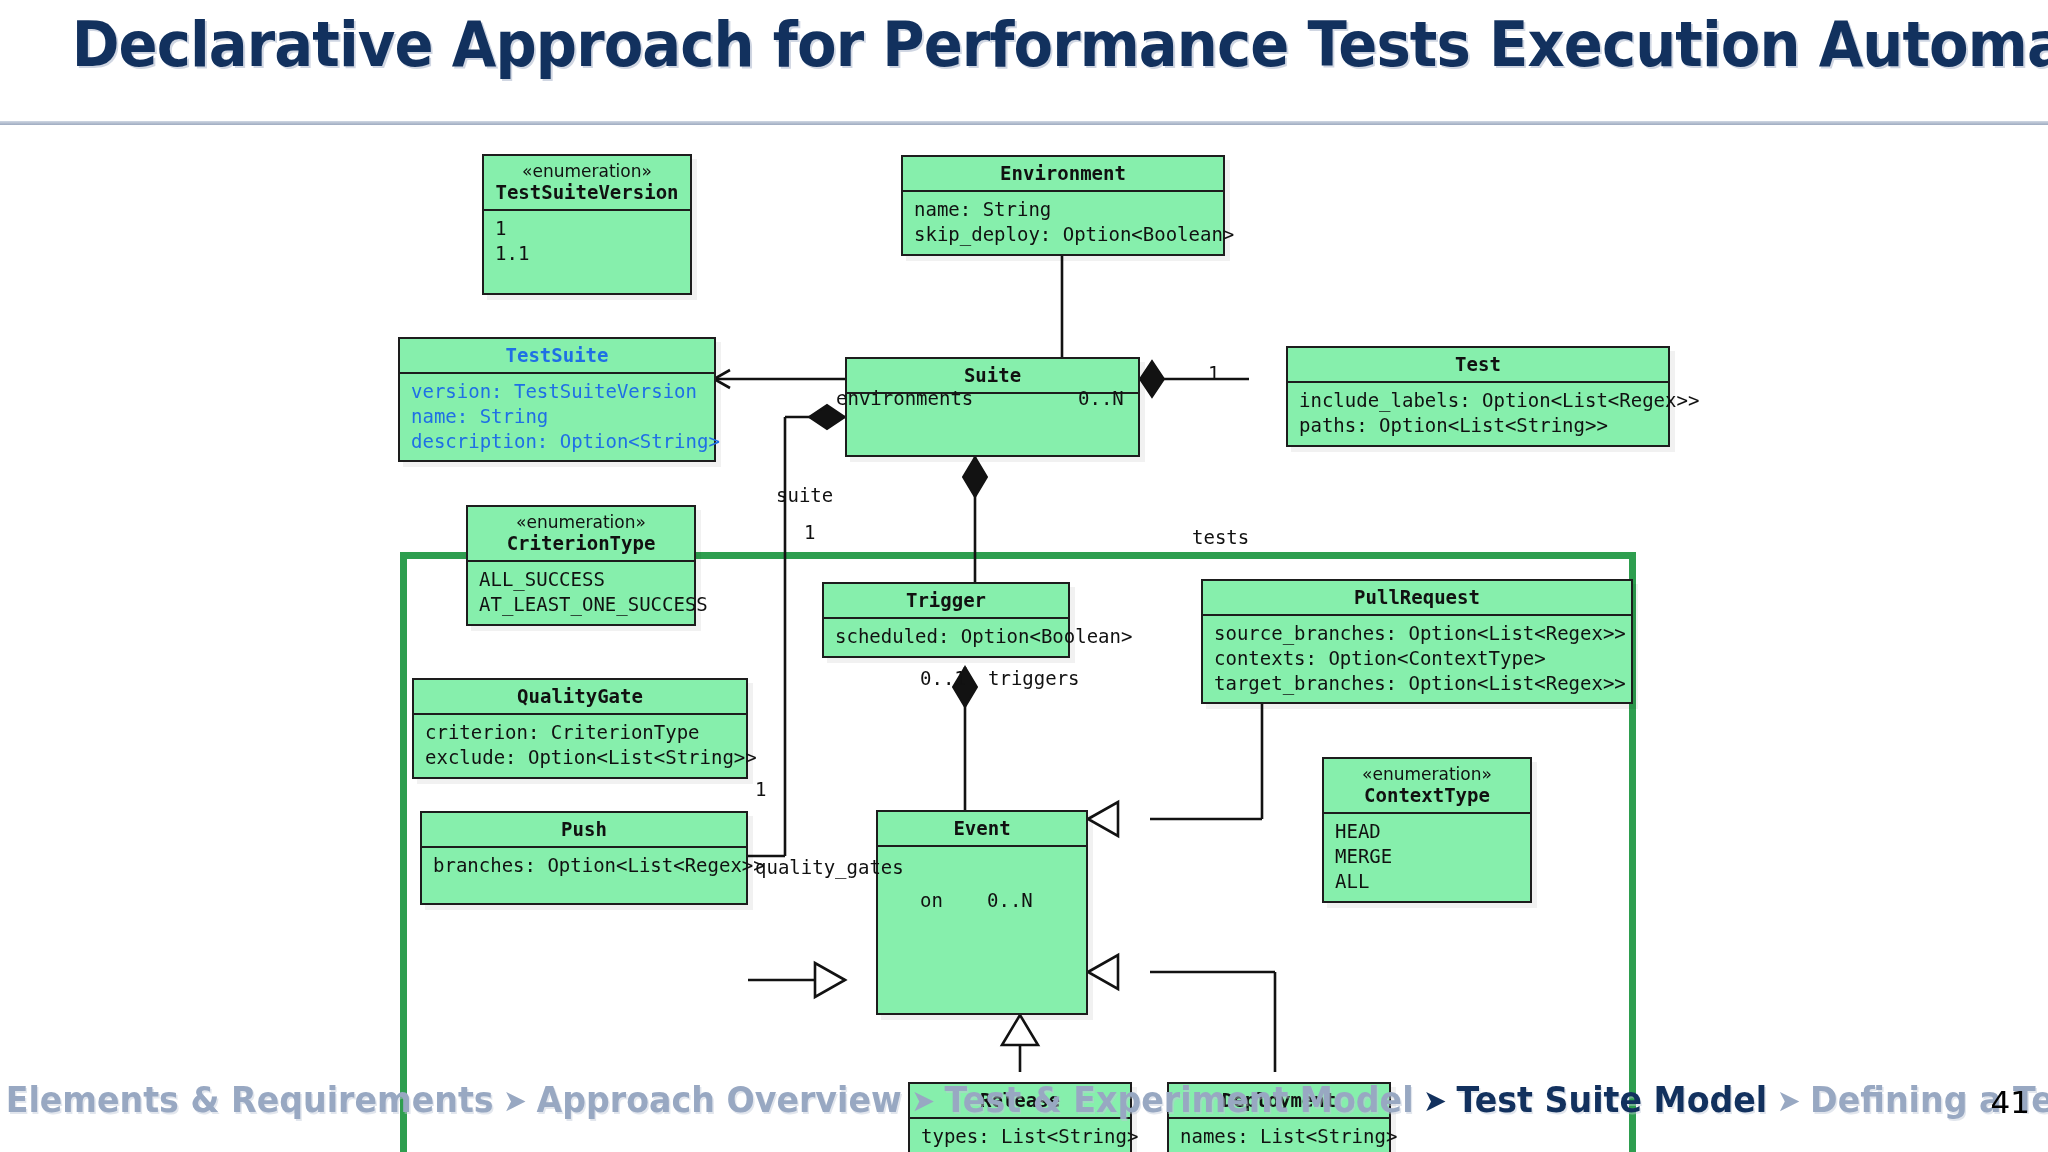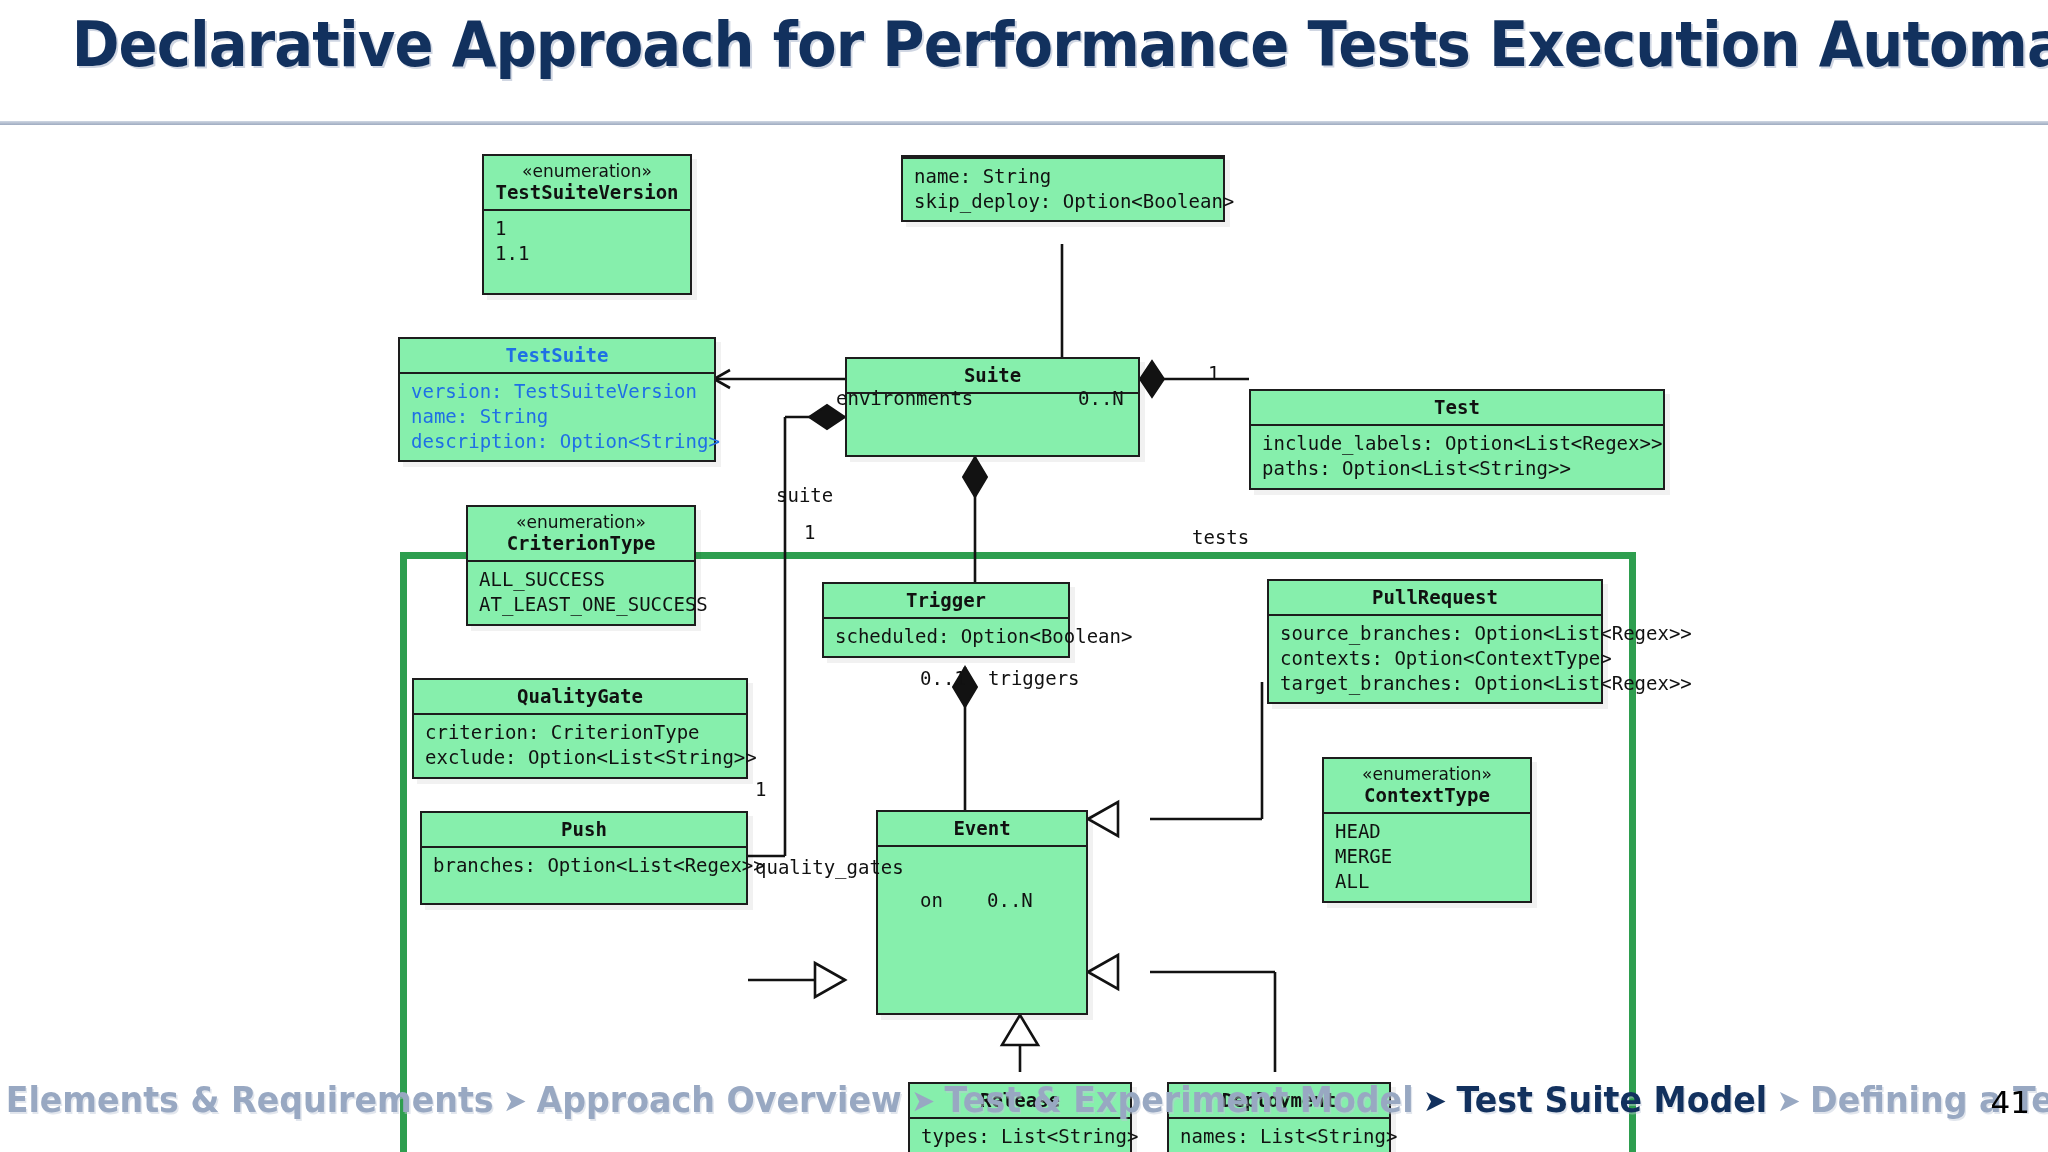--- a/index.html
+++ b/index.html
@@ -237,20 +237,23 @@
       </div>
       <div class="sep"></div>
       <div class="attrs">
         <div>1</div>
         <div>1.1</div>
         <div style="height:20px">&nbsp;</div>
       </div>
     </div>
 
     <div class="uml" style="left:901px; top:33px; width:324px;">
+      <div class="hdr">
+        <span>Environment</span>
+      </div>
       <div class="sep"></div>
       <div class="attrs">
         <div>name: String</div>
         <div>skip_deploy: Option&lt;Boolean&gt;</div>
       </div>
     </div>
 
     <div class="uml blue" style="left:398px; top:215px; width:318px;">
       <div class="hdr">
         <span>TestSuite</span>
@@ -264,21 +267,21 @@
     </div>
 
     <div class="uml" style="left:845px; top:235px; width:295px; height:100px;">
       <div class="hdr">
         <span>Suite</span>
       </div>
       <div class="sep"></div>
       <div class="attrs empty"></div>
     </div>
 
-    <div class="uml" style="left:1249px; top:224px; width:416px;margin-top:43px;">
+    <div class="uml" style="left:1286px; top:224px; width:384px;">
       <div class="hdr">
         <span>Test</span>
       </div>
       <div class="sep"></div>
       <div class="attrs">
         <div>include_labels: Option&lt;List&lt;Regex&gt;&gt;</div>
         <div>paths: Option&lt;List&lt;String&gt;&gt;</div>
       </div>
     </div>
 
@@ -308,21 +311,21 @@
     <div class="uml" style="left:822px; top:460px; width:248px;">
       <div class="hdr">
         <span>Trigger</span>
       </div>
       <div class="sep"></div>
       <div class="attrs">
         <div>scheduled: Option&lt;Boolean&gt;</div>
       </div>
     </div>
 
-    <div class="uml" style="left:1267px; top:457px; width:336px;">
+    <div class="uml" style="left:1201px; top:457px; width:432px;">
       <div class="hdr">
         <span>PullRequest</span>
       </div>
       <div class="sep"></div>
       <div class="attrs">
         <div>source_branches: Option&lt;List&lt;Regex&gt;&gt;</div>
         <div>contexts: Option&lt;ContextType&gt;</div>
         <div>target_branches: Option&lt;List&lt;Regex&gt;&gt;</div>
       </div>
     </div>

